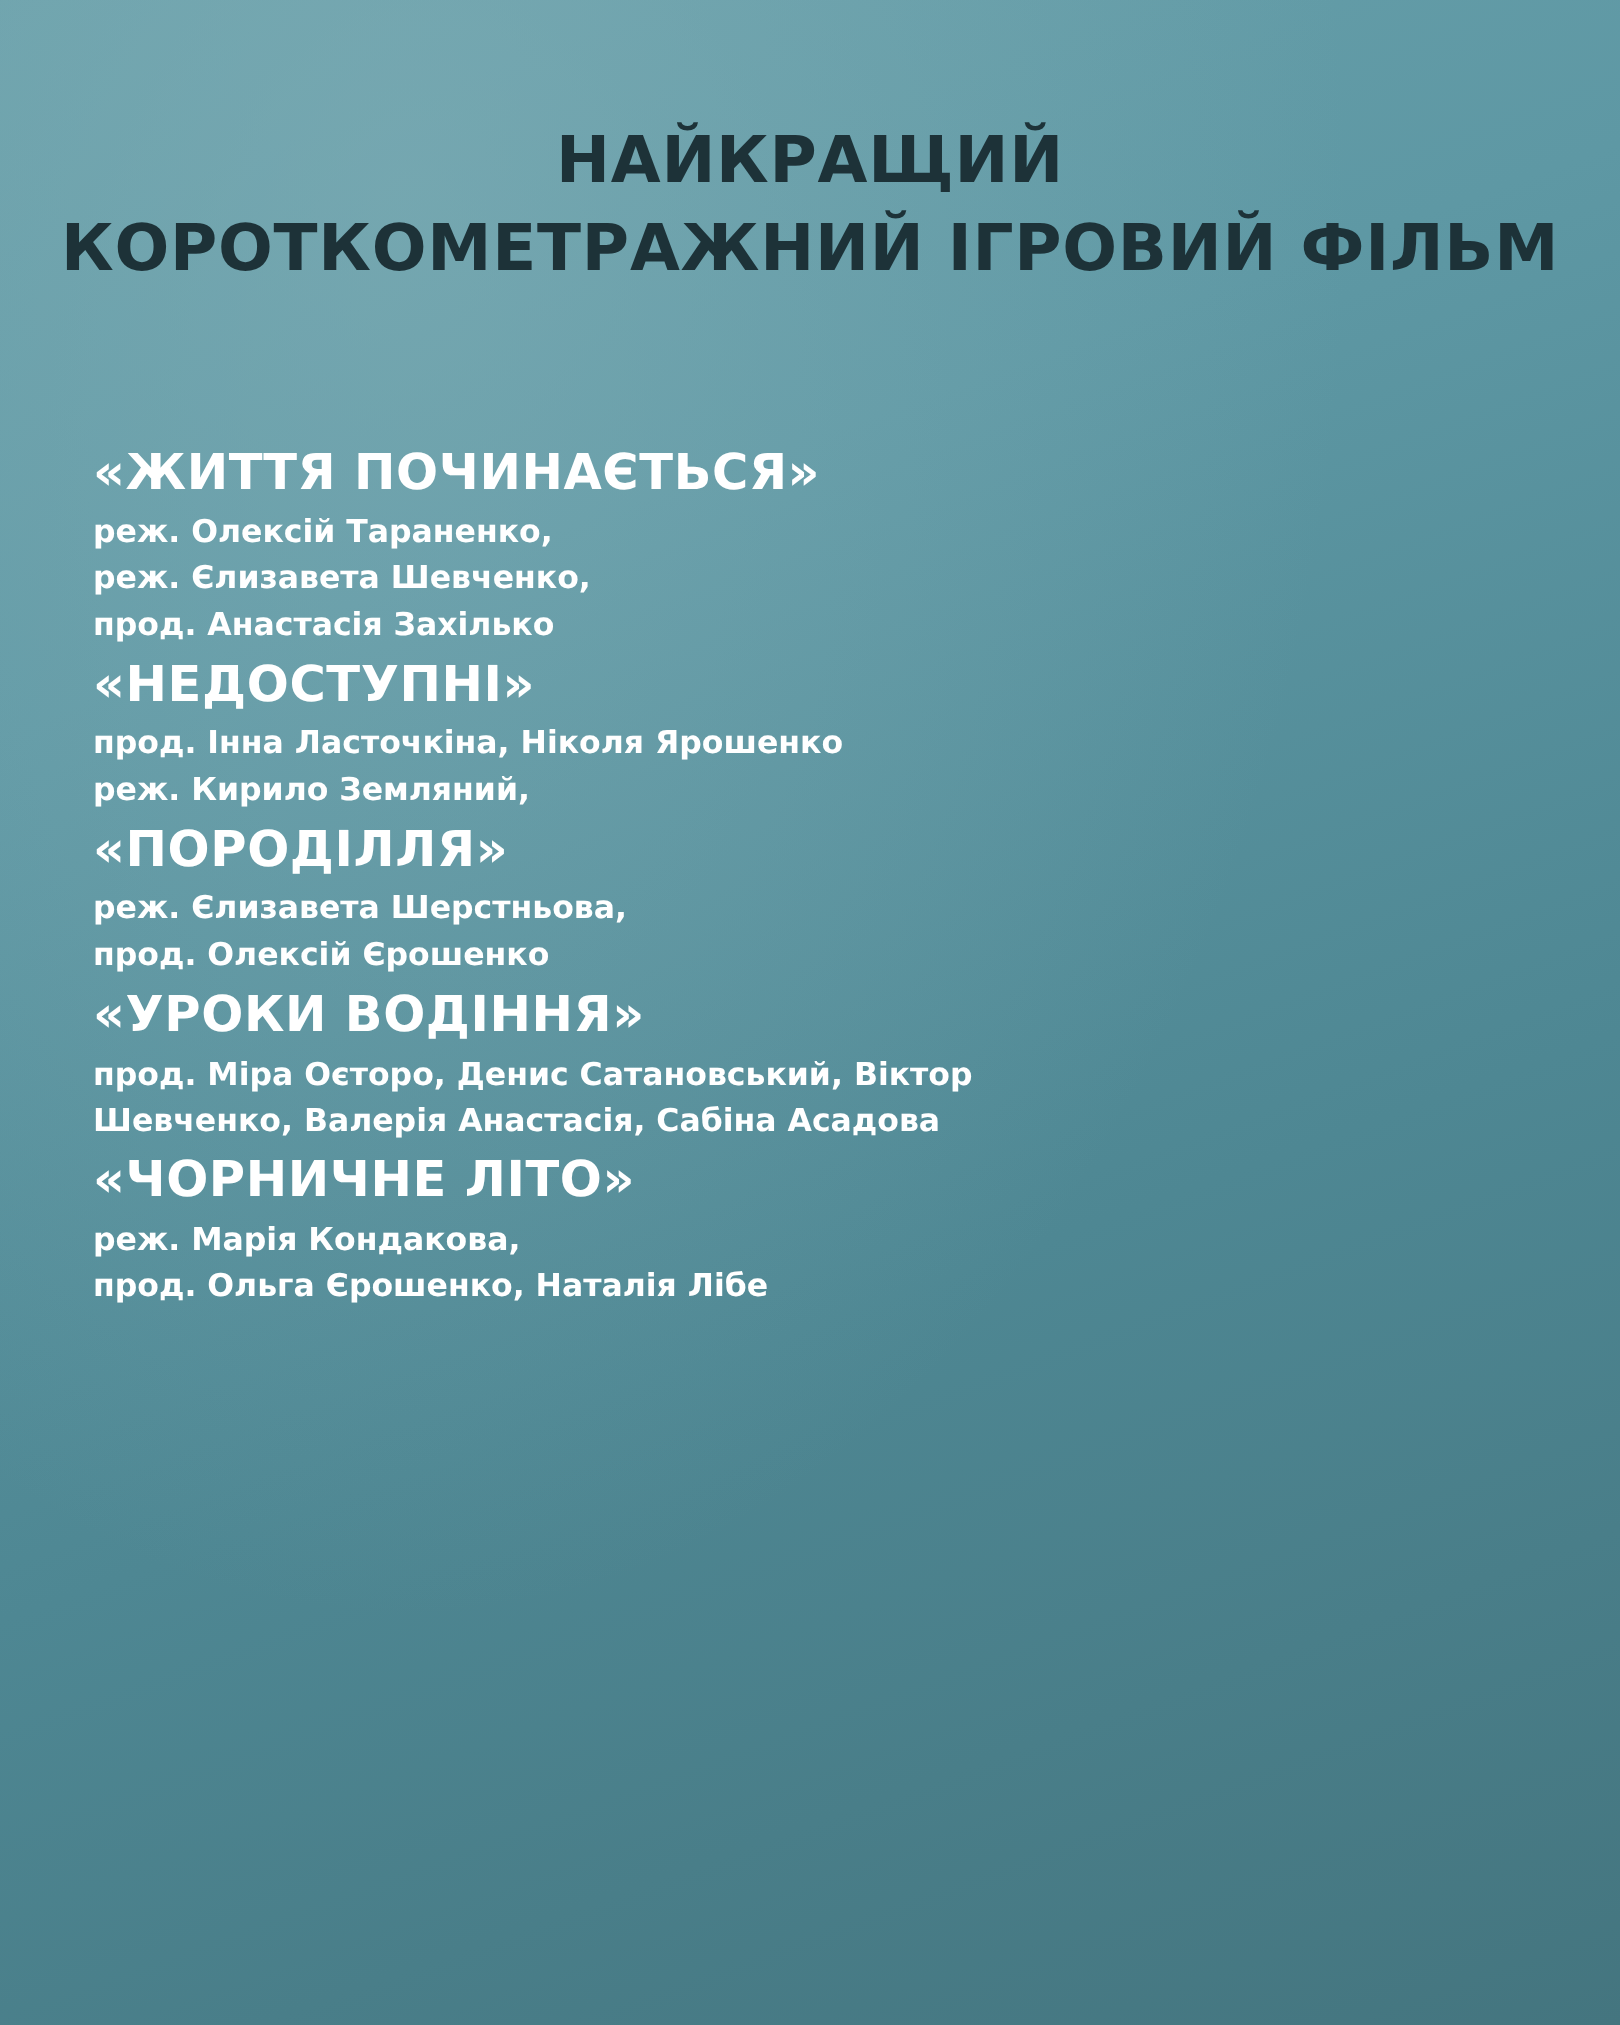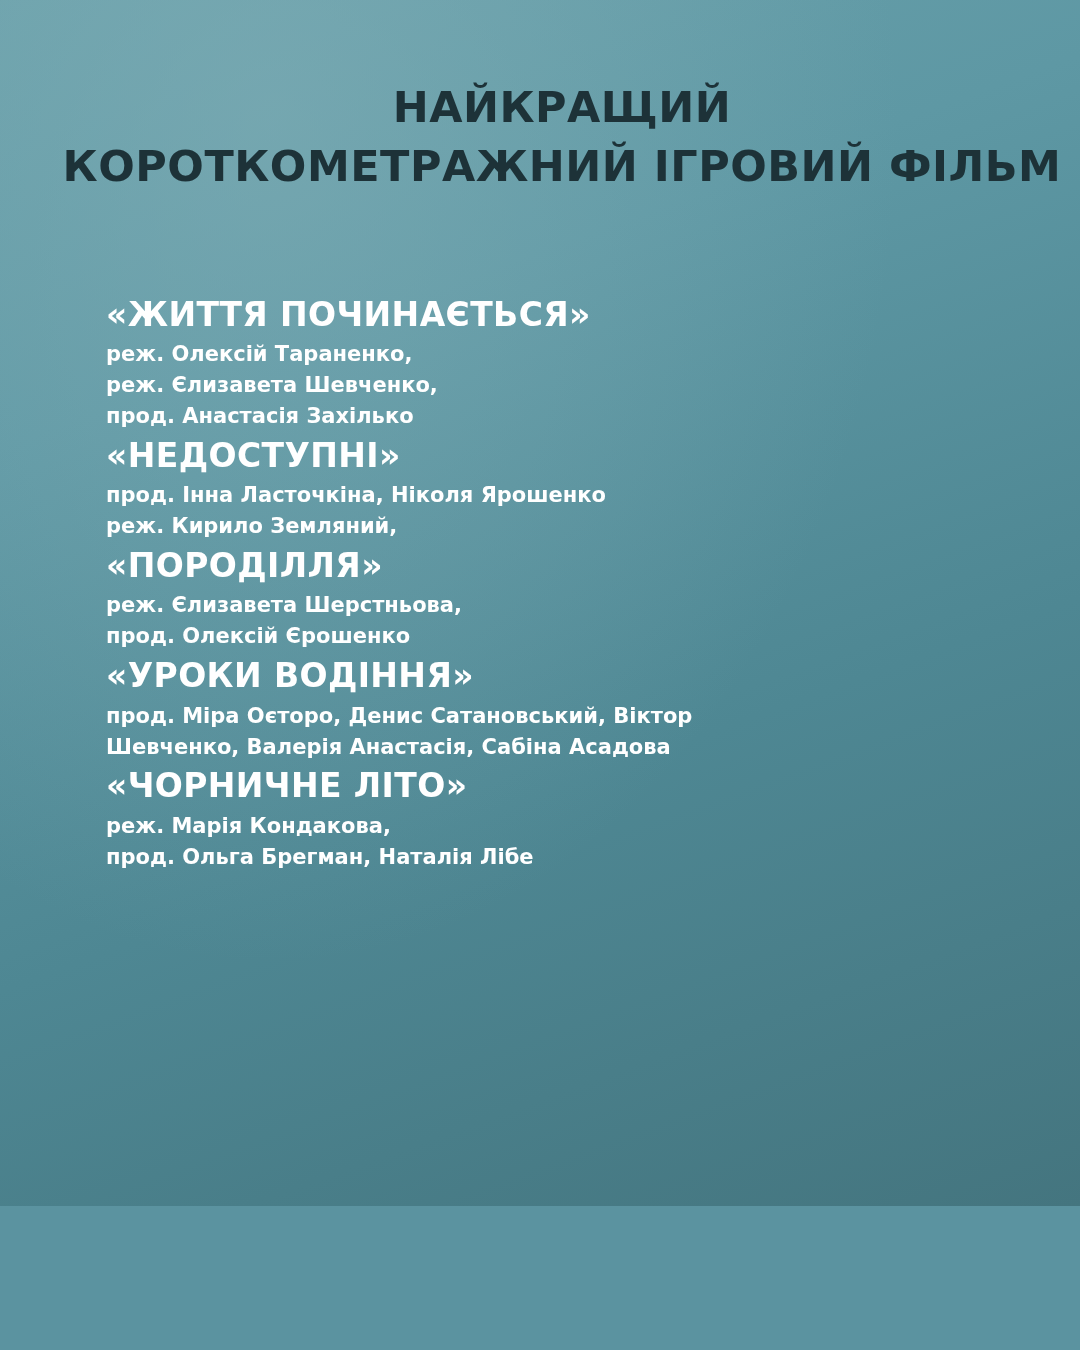--- a/index.html
+++ b/index.html
@@ -9,25 +9,24 @@
   body {
     width: 1080px;
     height: 1350px;
     overflow: hidden;
     font-family: "DejaVu Sans", "Liberation Sans", sans-serif;
     background: #5b93a0;
   }
   .poster {
     position: relative;
     width: 1080px;
-    height: 1206px;
+    height: 1350px;
     box-sizing: border-box;
     background: linear-gradient(160deg, #6aa1ab 0%, #5e98a4 28%, #4e8793 62%, #44757f 100%);
     overflow: hidden;
-    padding-left: 44px;
   }
   .poster::before {
     content: "";
     position: absolute;
     inset: 0;
     background: radial-gradient(ellipse at 25% 10%, rgba(130,175,183,0.55) 0%, rgba(90,150,160,0.0) 55%);
     pointer-events: none;
   }
   .title {
     position: relative;
@@ -108,17 +107,17 @@
 
     <li class="entry">
       <div class="film-title">«УРОКИ ВОДІННЯ»</div>
       <div class="credit">прод. Міра Оєторо, Денис Сатановський, Віктор</div>
       <div class="credit">Шевченко, Валерія Анастасія, Сабіна Асадова</div>
     </li>
 
     <li class="entry">
       <div class="film-title">«ЧОРНИЧНЕ ЛІТО»</div>
       <div class="credit">реж. Марія Кондакова,</div>
-      <div class="credit">прод. Ольга Брегман, Наталія Лібе</div>
+      <div class="credit">прод. Ольга Єрошенко, Наталія Лібе</div>
     </li>
 
   </ul>
 </div>
 
 </body></html>

